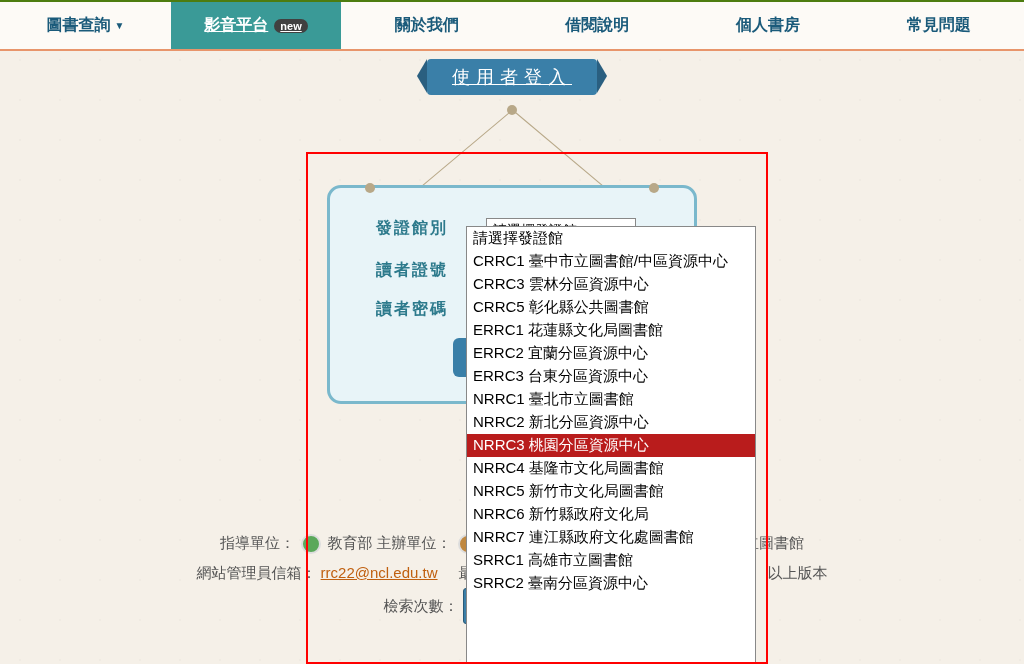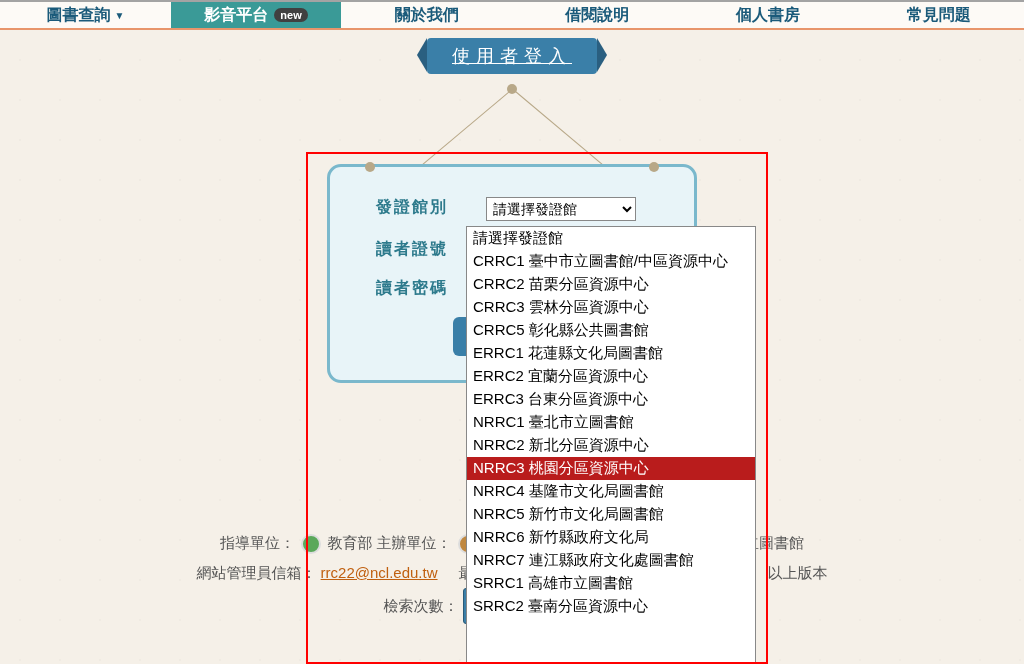--- a/index.html
+++ b/index.html
@@ -9,39 +9,40 @@
   background-image: radial-gradient(circle, rgba(0,0,0,0.02) 1px, transparent 1px);
   background-size: 40px 40px;
   width: 1024px;
   height: 664px;
   overflow: hidden;
   position: relative;
 }
 .nav {
   display: flex;
   width: 100%;
-  height: 30px;
-  border-top: 2px solid #a3a3a3;
+  height: 51px;
+  border-top: 2px solid #4d7c0f;
   border-bottom: 2px solid #e8956b;
   background: #fdfaf6;
 }
 .nav-item {
   flex: 1;
   display: flex;
   align-items: center;
   justify-content: center;
   color: #1a5a7a;
   font-size: 16px;
   font-weight: bold;
   cursor: pointer;
   position: relative;
 }
 .nav-item.active {
   background: #3a9a97;
   color: #fff;
+  text-decoration: underline;
 }
 .nav-item .chev {
   margin-left: 4px;
   font-size: 10px;
 }
 .nav-item .badge {
   background: #404040;
   color: #fff;
   font-size: 11px;
   padding: 1px 6px;
@@ -276,21 +277,20 @@
   <span>檢索次數：</span>
   <span class="counter">197</span>
   &nbsp;
   <span>瀏覽人次：</span>
   <span class="counter">471</span>
 </div>
 
 <div class="dropdown-list" id="ddlist">
     <div class="opt">請選擇發證館</div>
     <div class="opt">CRRC1 臺中市立圖書館/中區資源中心</div>
-    <div class="opt">CRRC2 苗栗分區資源中心</div>
     <div class="opt">CRRC3 雲林分區資源中心</div>
     <div class="opt">CRRC5 彰化縣公共圖書館</div>
     <div class="opt">ERRC1 花蓮縣文化局圖書館</div>
     <div class="opt">ERRC2 宜蘭分區資源中心</div>
     <div class="opt">ERRC3 台東分區資源中心</div>
     <div class="opt">NRRC1 臺北市立圖書館</div>
     <div class="opt">NRRC2 新北分區資源中心</div>
     <div class="opt selected">NRRC3 桃園分區資源中心</div>
     <div class="opt">NRRC4 基隆市文化局圖書館</div>
     <div class="opt">NRRC5 新竹市文化局圖書館</div>

